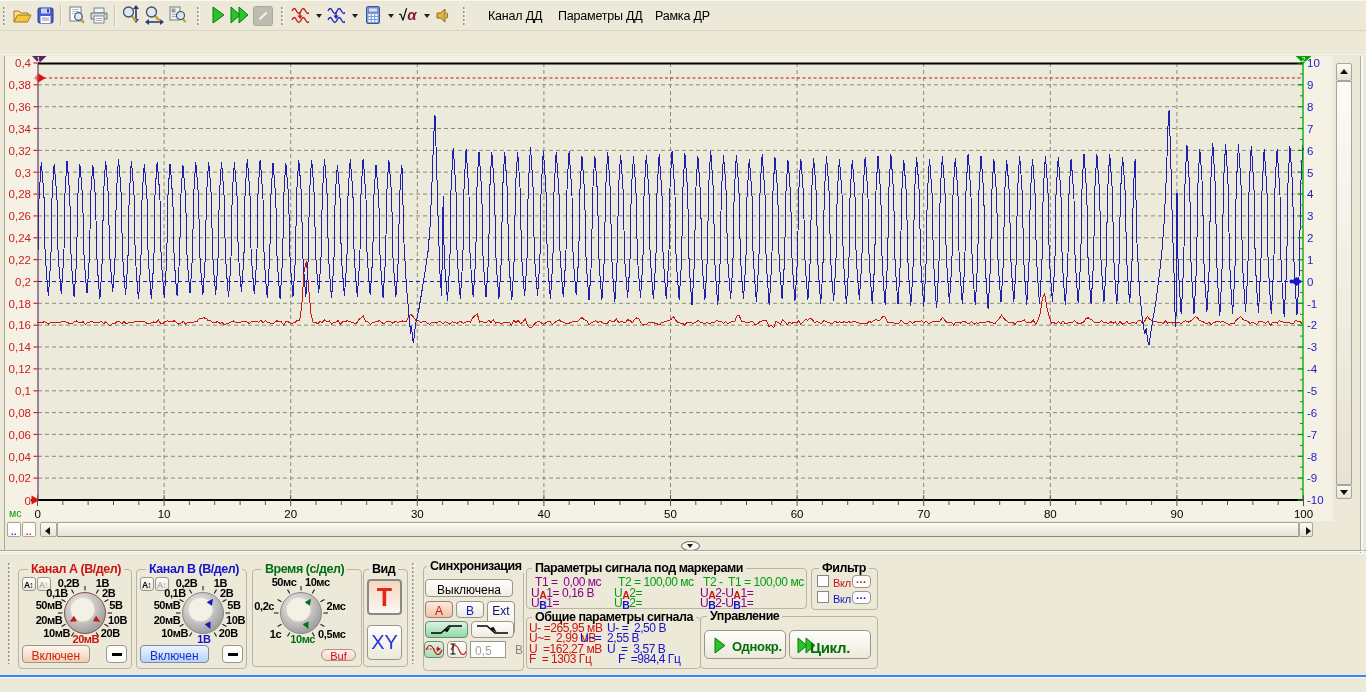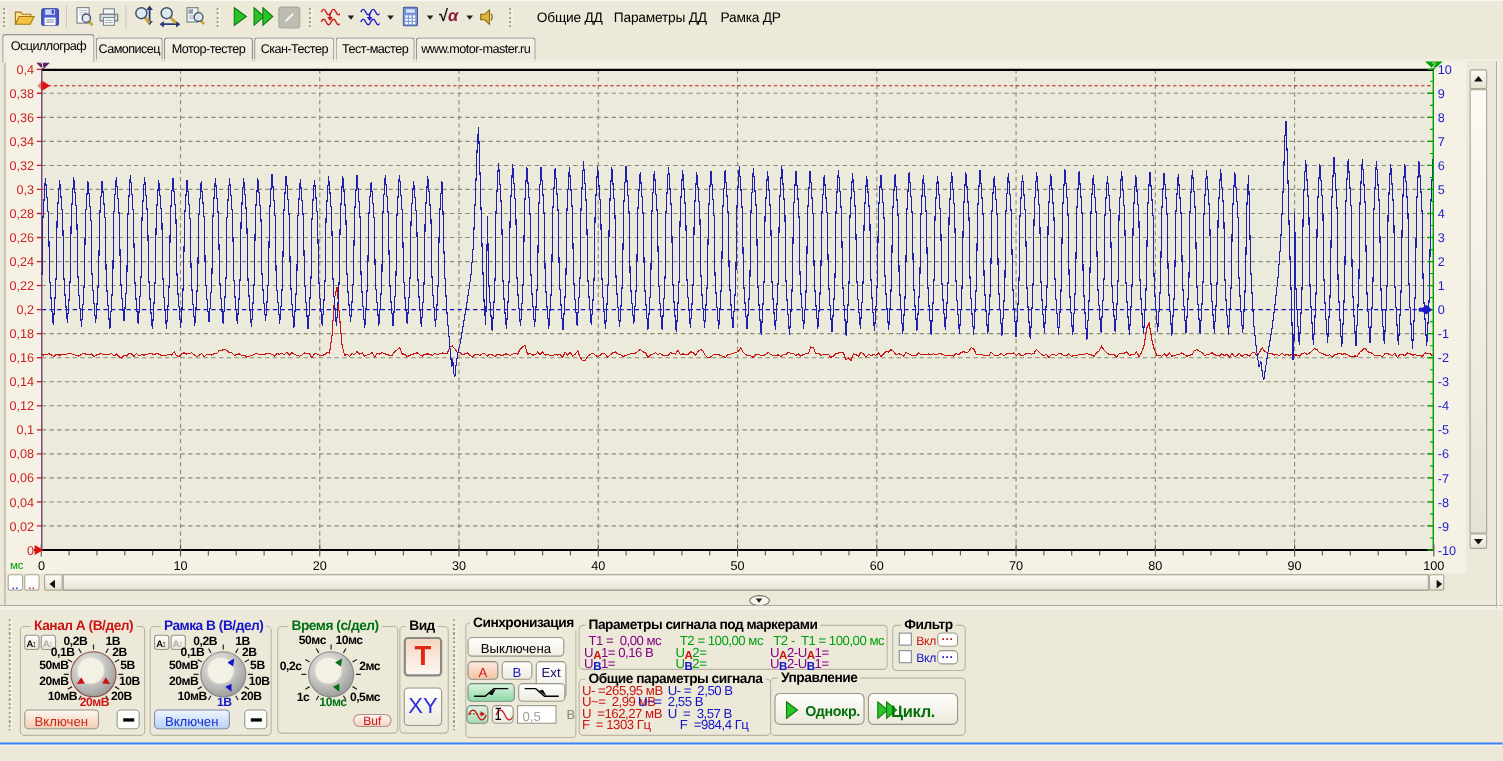--- a/index.html
+++ b/index.html
@@ -130,31 +130,23 @@
         </g>
       </svg>
 <div class="dd" style="left:388px;"></div>
 <div class="abs" style="left:399px;top:5px;width:20px;height:19px;font-size:15px;font-weight:bold;color:#101010;">√<span style="color:#8a1a3a;font-style:italic;">α</span></div>
 <div class="dd" style="left:424px;"></div>
 <svg class="abs" style="left:436px;top:6px;" width="13" height="17" viewBox="0 0 13 17">
         <path d="M1 6 h3.5 L9 2 v13 L4.5 11 H1 Z" fill="#e0b43c" stroke="#8a6a10"></path>
         <path d="M10.5 5.5 q2 3 0 6" fill="none" stroke="#8a6a10" stroke-width="1.2"></path>
       </svg>
 <div class="grip" style="left:463px;top:6px;height:18px;"></div>
-<div class="mitem" style="left:488px;">Общие ДД</div>
+<div class="mitem" style="left:488px;">Канал ДД</div>
 <div class="mitem" style="left:558px;">Параметры ДД</div>
 <div class="mitem" style="left:655px;">Рамка ДР</div>
-</div>
-<div id="tabbar">
-<div class="tab active" style="left:2px;width:82px;">Осциллограф</div>
-<div class="tab" style="left:87px;width:59px;">Самописец</div>
-<div class="tab" style="left:149px;width:79px;">Мотор-тестер</div>
-<div class="tab" style="left:231px;width:71px;">Скан-Тестер</div>
-<div class="tab" style="left:305px;width:70px;">Тест-мастер</div>
-<div class="tab" style="left:378px;width:107px;">www.motor-master.ru</div>
 </div>
 <div id="tabline"></div>
 <svg id="chart" class="abs" style="left:0;top:55px;" width="1366" height="498">
 <rect x="5" y="1" width="1328" height="465" fill="#f5f2e5"></rect>
 <rect x="38" y="8" width="1265" height="437" fill="#eceadb"></rect>
 <line x1="4.5" y1="1" x2="4.5" y2="497" stroke="#aca899"></line>
 <line x1="1361.5" y1="1" x2="1361.5" y2="497" stroke="#f8f7f2"></line>
 <line x1="38" y1="423.1" x2="1303" y2="423.1" stroke="#8c8a7a" stroke-dasharray="4 3"></line>
 <line x1="38" y1="401.3" x2="1303" y2="401.3" stroke="#8c8a7a" stroke-dasharray="4 3"></line>
 <line x1="38" y1="379.4" x2="1303" y2="379.4" stroke="#8c8a7a" stroke-dasharray="4 3"></line>
@@ -442,21 +434,21 @@
 <div class="knlab" style="left:56.7px;top:79px;color:#000;font-size:11px;">10мВ</div>
 <div class="knlab" style="left:110.3px;top:79px;color:#000;font-size:11px;">20В</div>
 <div class="knlab" style="left:85.8px;top:84.5px;color:#cc1414;font-size:11px;">20мВ</div>
 <div class="btn" style="left:22px;top:91px;width:67.5px;height:17.5px;background:linear-gradient(#fdf6f1,#f3cdb4);border-color:#9a968a;">
         <span style="position:absolute;left:50%;top:2.5px;transform:translateX(-50%);font-size:12px;color:#cc2814;">Включен</span>
       </div>
 <div class="btn" style="left:106px;top:91px;width:21px;height:17.5px;background:#fdfdfb;">
         <div style="position:absolute;left:4.5px;top:7px;width:10px;height:2.8px;background:#000;"></div>
       </div>
 <div class="gbox" style="left:136px;top:15px;width:109px;height:98px;"></div>
-<div class="gtitle" style="left:146px;top:9px;color:#1414cc;">Рамка В (В/дел)</div>
+<div class="gtitle" style="left:146px;top:9px;color:#1414cc;">Канал В (В/дел)</div>
 <div class="btn" style="left:140px;top:23px;width:13.5px;height:13.5px;border-radius:3px;">
         <span style="position:absolute;left:1px;top:1.5px;font-size:8.5px;letter-spacing:-1px;font-weight:bold;color:#000;">A↕</span>
       </div>
 <div class="btn" style="left:155px;top:23px;width:13.5px;height:13.5px;border-radius:3px;">
         <span style="position:absolute;left:1px;top:1.5px;font-size:8.5px;letter-spacing:-1px;font-weight:bold;color:#b0ada0;">A↕</span>
       </div>
 <svg class="abs" style="left:173px;top:28.5px;" width="60" height="60" viewBox="0 0 60 60">
         <line x1="18.8" y1="49.5" x2="16.5" y2="53.4" stroke="#222" stroke-width="1.1"></line>
         <line x1="10.5" y1="41.2" x2="6.6" y2="43.5" stroke="#222" stroke-width="1.1"></line>
         <line x1="7.5" y1="30.0" x2="3.0" y2="30.0" stroke="#222" stroke-width="1.1"></line>

